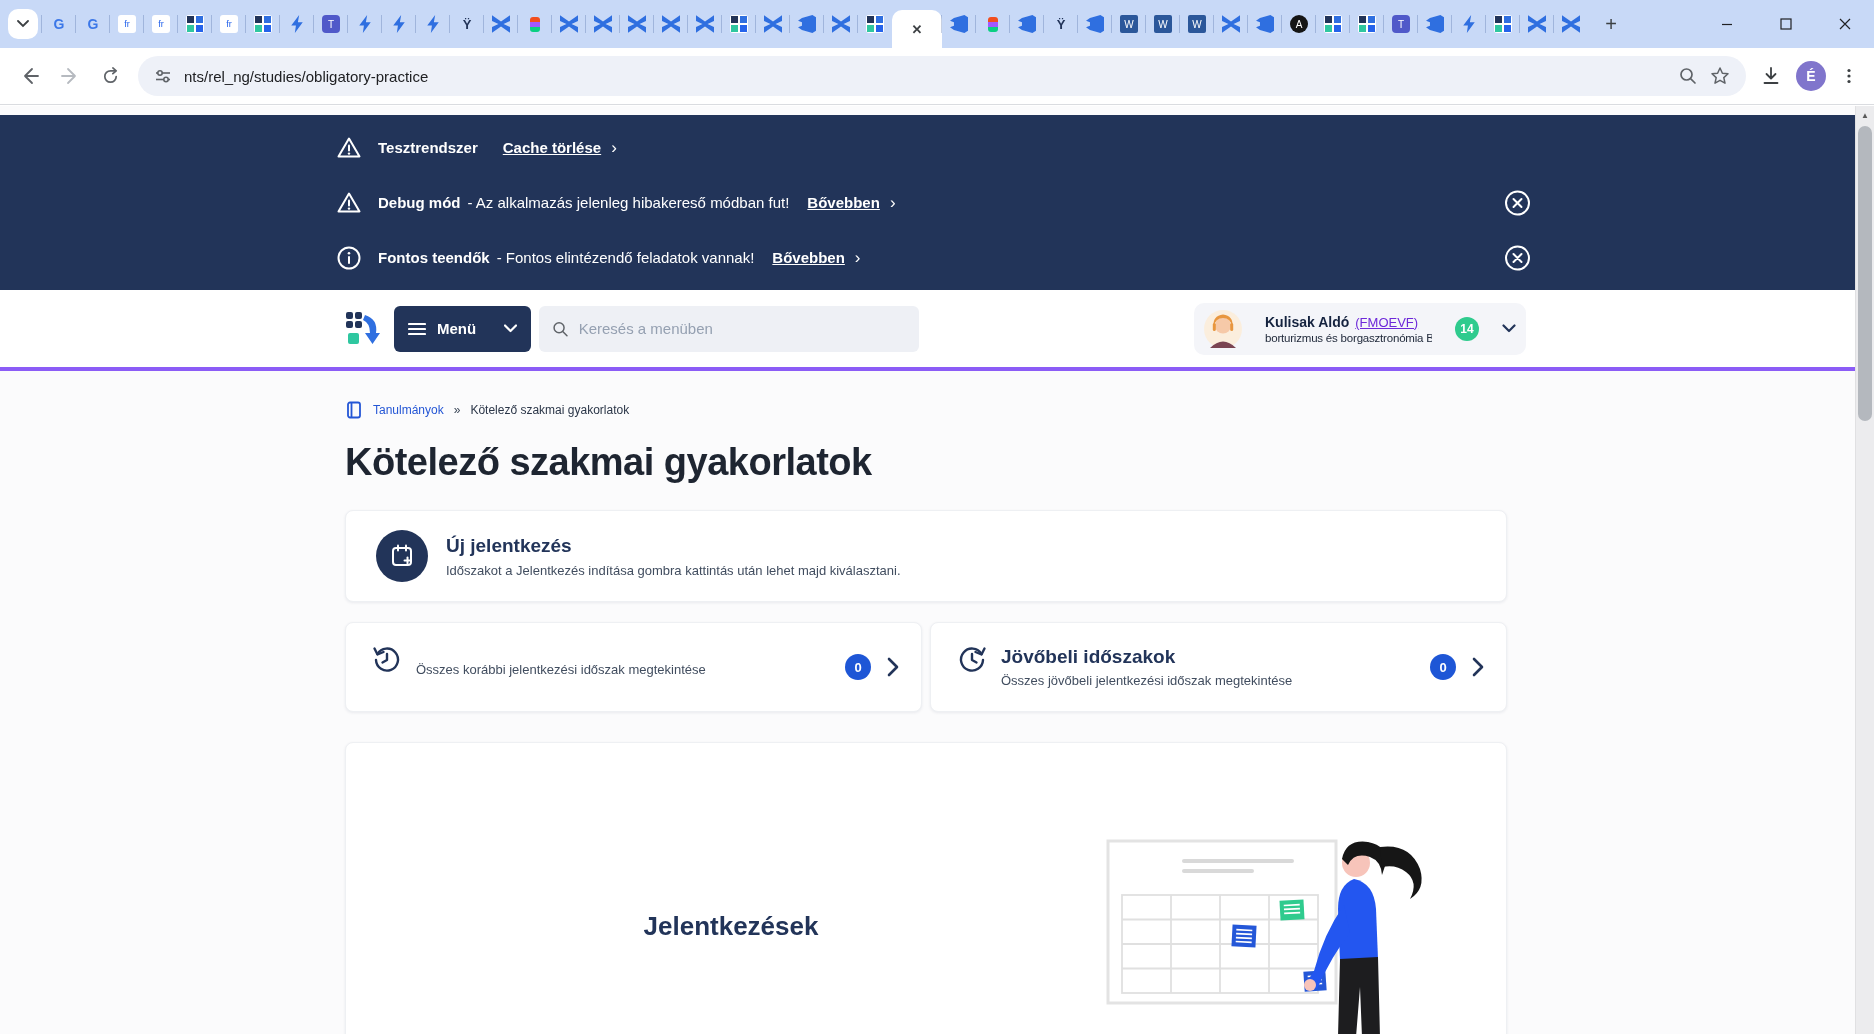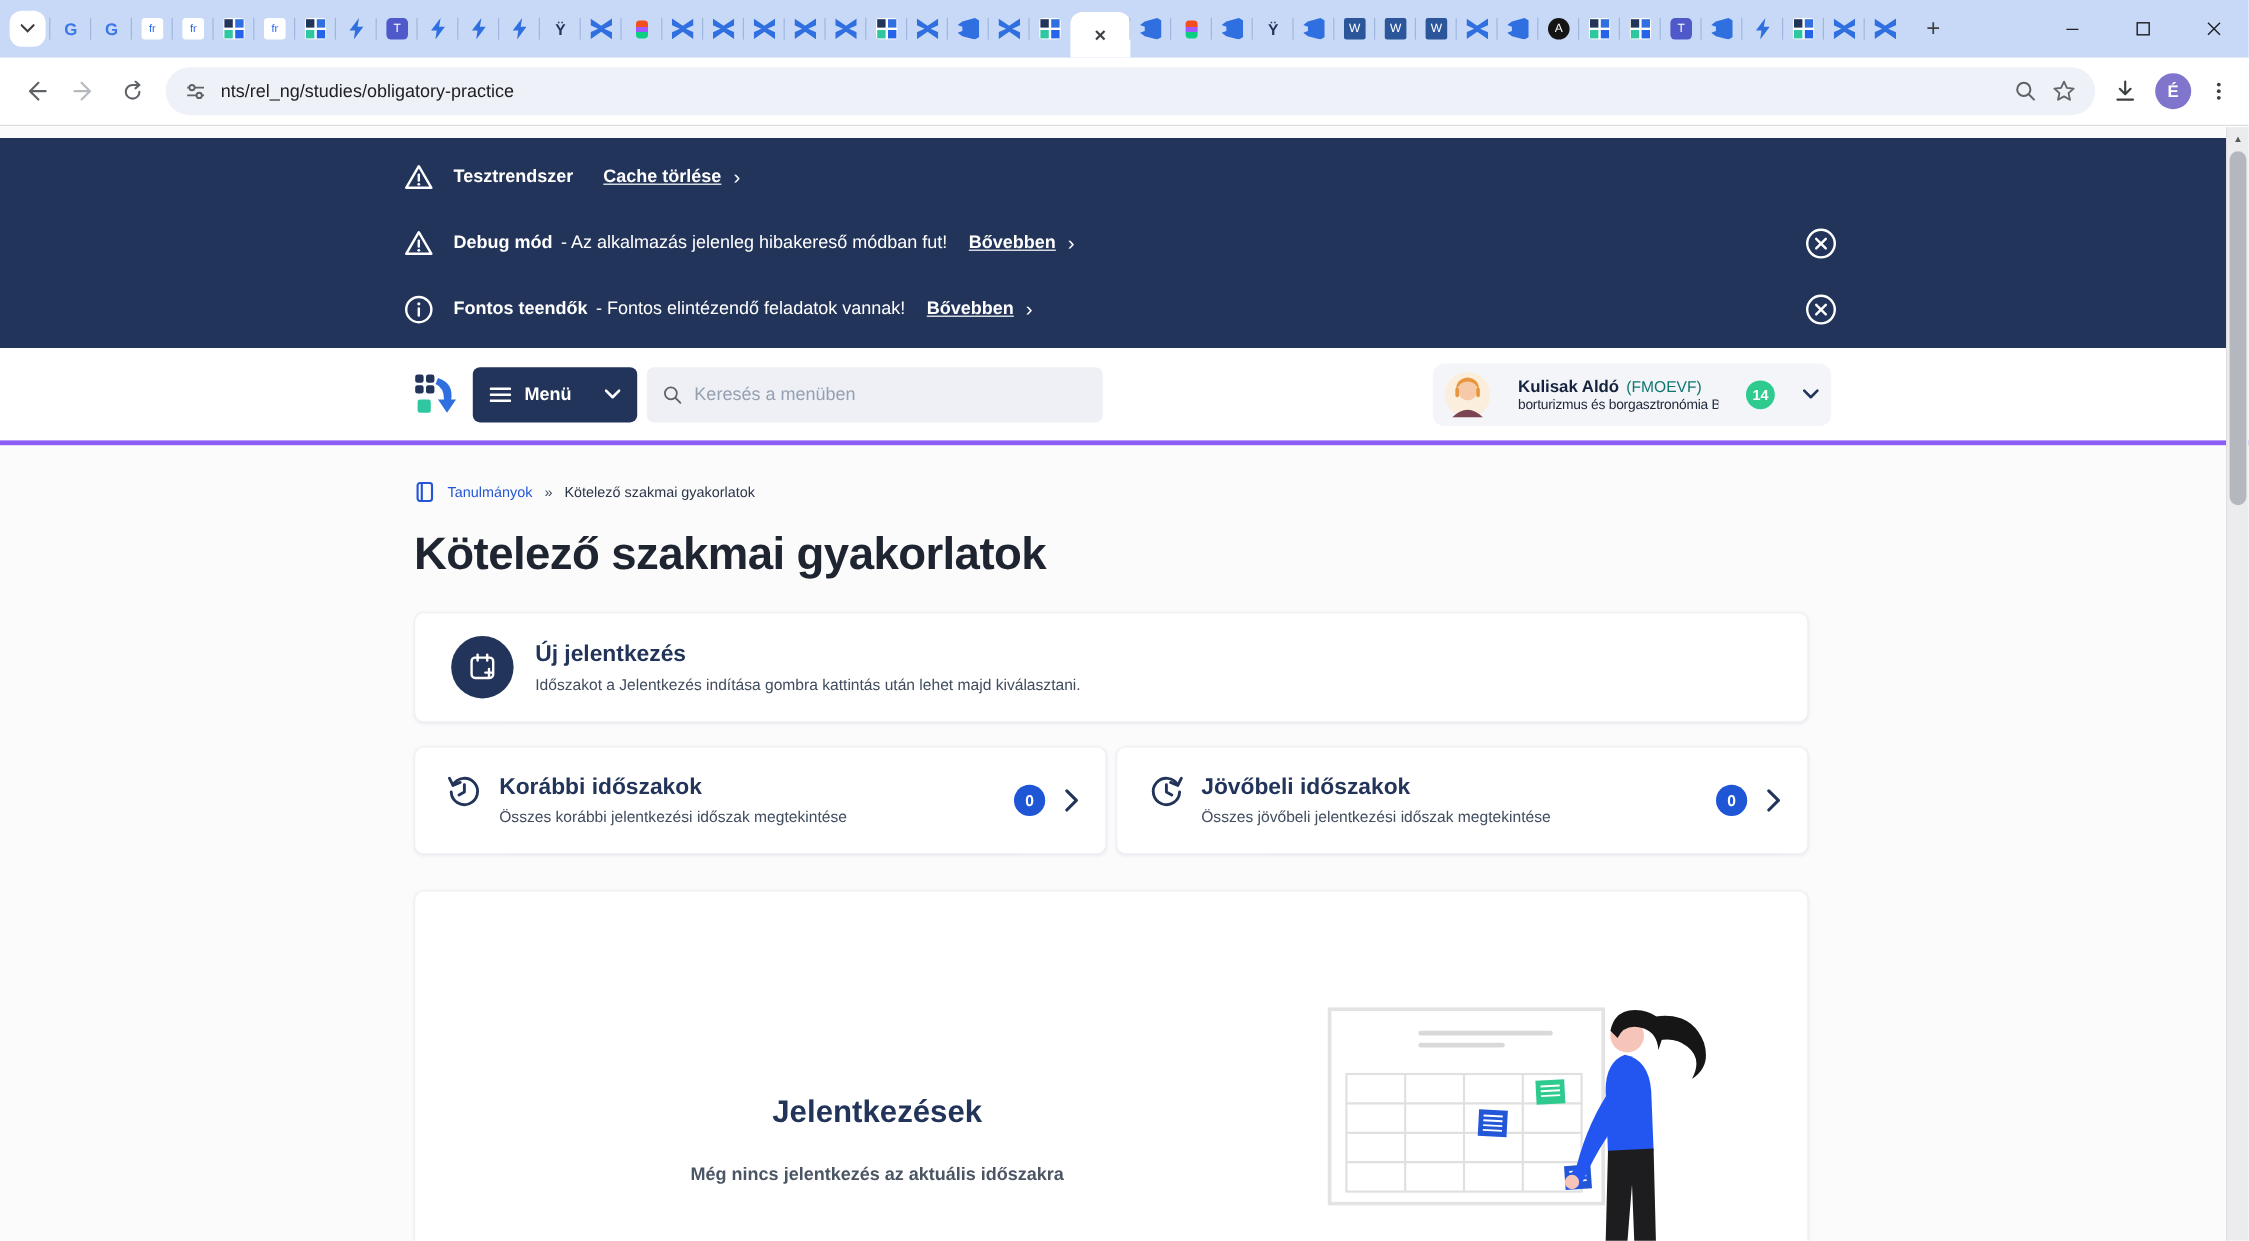--- a/index.html
+++ b/index.html
@@ -60,21 +60,21 @@
   .menu-btn { width:137px; height:46px; background:#223459; border-radius:6px; color:#fff; display:flex; align-items:center; padding:0 14px; gap:11px; cursor:pointer; flex:none; }
   .menu-label { font-size:15px; font-weight:700; flex:1; }
   .search-box { width:380px; height:46px; background:#eef0f5; border-radius:6px; display:flex; align-items:center; padding:0 13px; gap:10px; margin-left:8px; }
   .search-box input { border:none; background:transparent; outline:none; font-size:15px; color:#3a4454; width:100%; font-family:inherit; }
   .search-box input::placeholder { color:#95a0b1; }
   .spacer { flex:1; }
   .user-pill { width:332px; height:52px; background:#f4f5f9; border-radius:10px; display:flex; align-items:center; padding:0 10px; gap:23px; cursor:pointer; }
   .user-lines { flex:1; min-width:0; }
   .user-name-row { display:flex; gap:6px; align-items:baseline; white-space:nowrap; }
   .user-name { font-size:14px; font-weight:700; color:#15233f; }
-  .user-code { font-size:13px; color:#0f766e; }
+  .user-code { font-size:13px; color:#6d28d9;text-decoration:underline; }
   .user-program { font-size:11.5px; color:#222b3c; white-space:nowrap; overflow:hidden; margin-top:2px; letter-spacing:-.2px; }
   .count-badge { min-width:24px; height:24px; border-radius:12px; background:#2fcb8e; color:#fff; font-size:12px; font-weight:700; display:flex; align-items:center; justify-content:center; flex:none; }
 
   .main { padding-left:345px; width:1507px; }
   .breadcrumb { display:flex; align-items:center; gap:10px; margin-top:30px; font-size:12px; }
   .bc-link { color:#2456d5; cursor:pointer; }
   .bc-sep { color:#3c4858; }
   .bc-current { color:#2b3648; }
   .page-title { margin-top:22px; font-size:38px; font-weight:800; color:#1e2531; letter-spacing:-.5px; }
 
@@ -447,21 +447,20 @@
       </div>
 
       <div class="cards-row">
         <div class="card period-card">
           <svg class="pc-icon" viewBox="0 0 32 32">
             <path d="M6.5 10 A11 11 0 1 1 5 16" fill="none" stroke="#223459" stroke-width="2.4" stroke-linecap="round"></path>
             <path d="M3.5 4.5 L6.5 10.5 L12.5 8" fill="none" stroke="#223459" stroke-width="2.4" stroke-linecap="round" stroke-linejoin="round"></path>
             <path d="M16 10 V16 L11.5 18.5" fill="none" stroke="#223459" stroke-width="2.4" stroke-linecap="round" stroke-linejoin="round"></path>
           </svg>
           <div class="pc-text">
-            <div class="pc-title">Korábbi időszakok</div>
             <div class="pc-sub">Összes korábbi jelentkezési időszak megtekintése</div>
           </div>
           <div class="pc-badge">0</div>
           <svg width="12" height="20" viewBox="0 0 12 20">
               <path d="M2 2 L10 10 L2 18" fill="none" stroke="#223459" stroke-width="2.6" stroke-linecap="round" stroke-linejoin="round"></path>
             </svg>
         </div>
         <div class="card period-card">
           <svg class="pc-icon" viewBox="0 0 32 32">
             <path d="M25.5 10 A11 11 0 1 0 27 16" fill="none" stroke="#223459" stroke-width="2.4" stroke-linecap="round"></path>
@@ -475,21 +474,20 @@
           <div class="pc-badge">0</div>
           <svg width="12" height="20" viewBox="0 0 12 20">
               <path d="M2 2 L10 10 L2 18" fill="none" stroke="#223459" stroke-width="2.6" stroke-linecap="round" stroke-linejoin="round"></path>
             </svg>
         </div>
       </div>
 
       <div class="card big-card">
         <div class="empty-wrap">
           <div class="empty-title">Jelentkezések</div>
-          <div class="empty-sub">Még nincs jelentkezés az aktuális időszakra</div>
         </div>
         <svg class="illustration" width="335" height="260" viewBox="0 0 335 260">
           <rect x="4" y="4" width="228" height="162" fill="#fff" stroke="#e3e3e3" stroke-width="3"></rect>
           <rect x="78" y="22" width="112" height="4" rx="2" fill="#d9d9d9"></rect>
           <rect x="78" y="32" width="72" height="4" rx="2" fill="#d9d9d9"></rect>
           <g stroke="#e0e0e0" stroke-width="1.8" fill="none">
             <rect x="18" y="58" width="196" height="98"></rect>
             <line x1="67" y1="58" x2="67" y2="156"></line>
               <line x1="116" y1="58" x2="116" y2="156"></line>
               <line x1="165" y1="58" x2="165" y2="156"></line>

